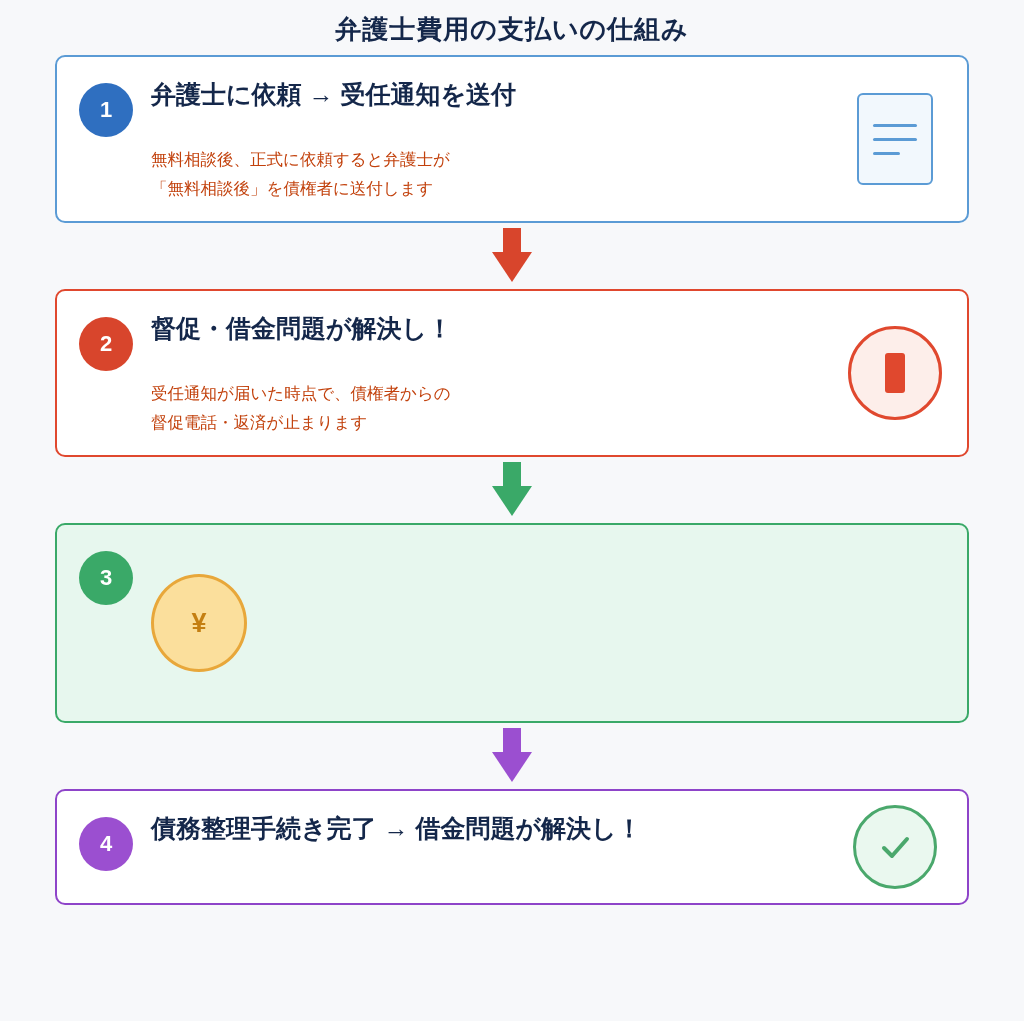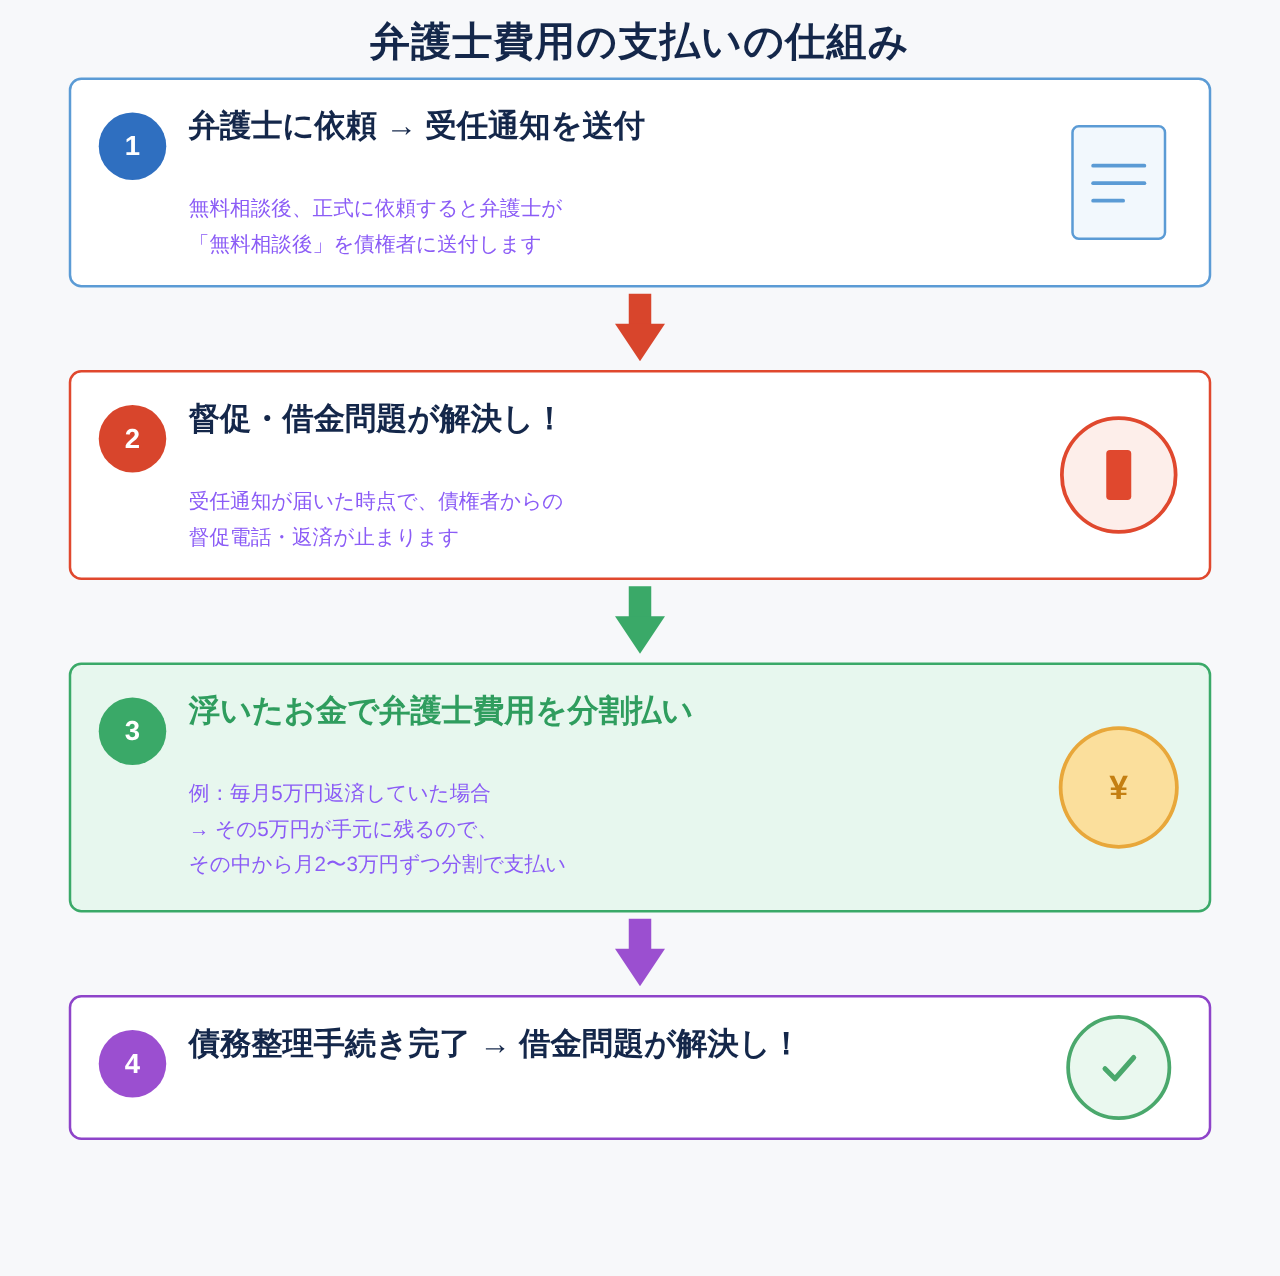--- a/index.html
+++ b/index.html
@@ -20,21 +20,21 @@
     height: 1021px;
     box-sizing: border-box;
     padding: 14px 55px 0 55px;
   }
 
   
   .header {
     text-align: center;
   }
   .title {
-    font-size: 32px;
+    font-size: 26px;
     font-weight: bold;
     letter-spacing: 1px;
     color: #14274a;
     margin: 0 0 10px 0;
     line-height: 1.2;
   }
   .subtitle {
     font-size: 16.5px;
     color: #7b8494;
     margin: 0 0 26px 0;
@@ -85,21 +85,21 @@
     font-weight: bold;
     line-height: 1.25;
     margin: 0 0 12px 0;
     color: #14274a;
   }
   .step-3 .step-title { color: #2f9d5e; }
 
   .step-desc {
     font-size: 16.5px;
     line-height: 1.75;
-    color: #8b5cf6;
+    color: #c2410c;
     margin-top: 35px;
   }
   .step-desc div { white-space: nowrap; }
 
   .art {
     flex: 0 0 auto;
     width: 96px;
     display: flex;
     align-items: center;
     justify-content: center;
@@ -266,28 +266,20 @@
 
   <div class="arrow-wrap">
     <div class="arrow arrow-green">
       <div class="stem"></div>
         <div class="head"></div>
     </div>
   </div>
 
   <div class="step step-3">
     <div class="badge badge-3">3</div>
-    <div class="body">
-      <div class="step-title">浮いたお金で弁護士費用を分割払い</div>
-      <div class="step-desc">
-        <div>例：毎月5万円返済していた場合</div>
-        <div>→ その5万円が手元に残るので、</div>
-        <div>その中から月2〜3万円ずつ分割で支払い</div>
-      </div>
-    </div>
     <div class="art">
       <div class="coin">¥</div>
     </div>
   </div>
 
   <div class="arrow-wrap">
     <div class="arrow arrow-purple">
       <div class="stem"></div>
         <div class="head"></div>
     </div>

